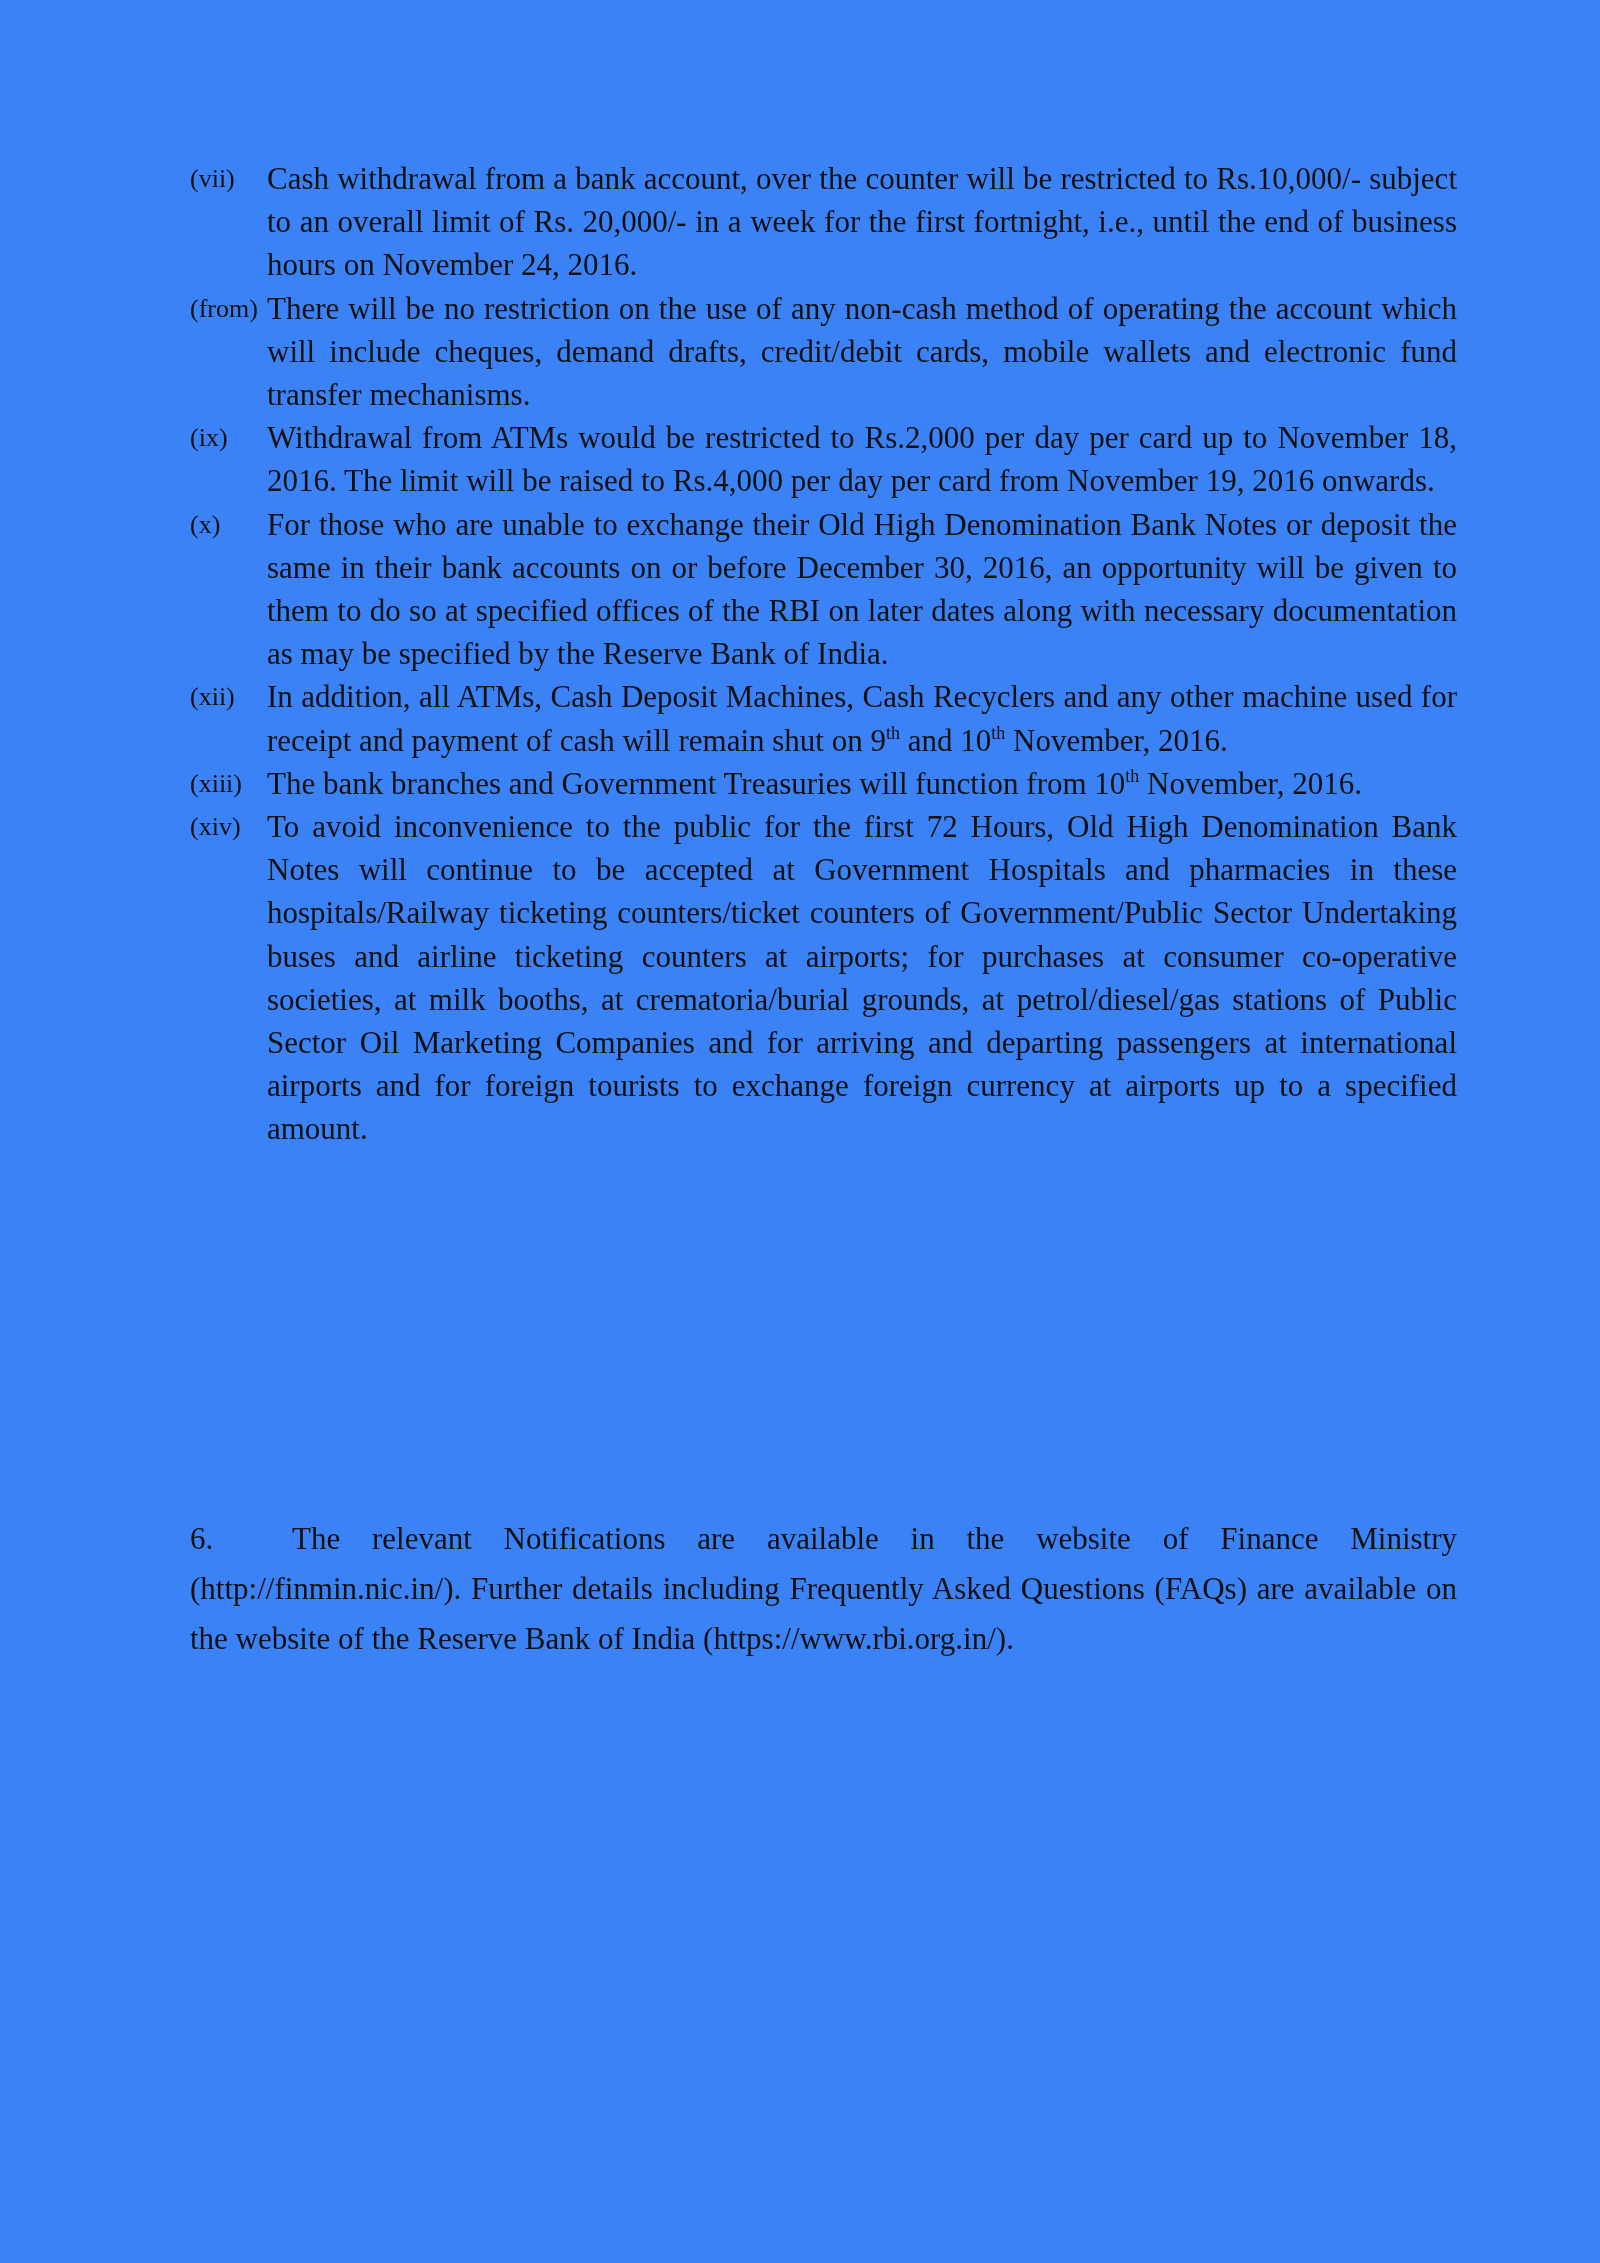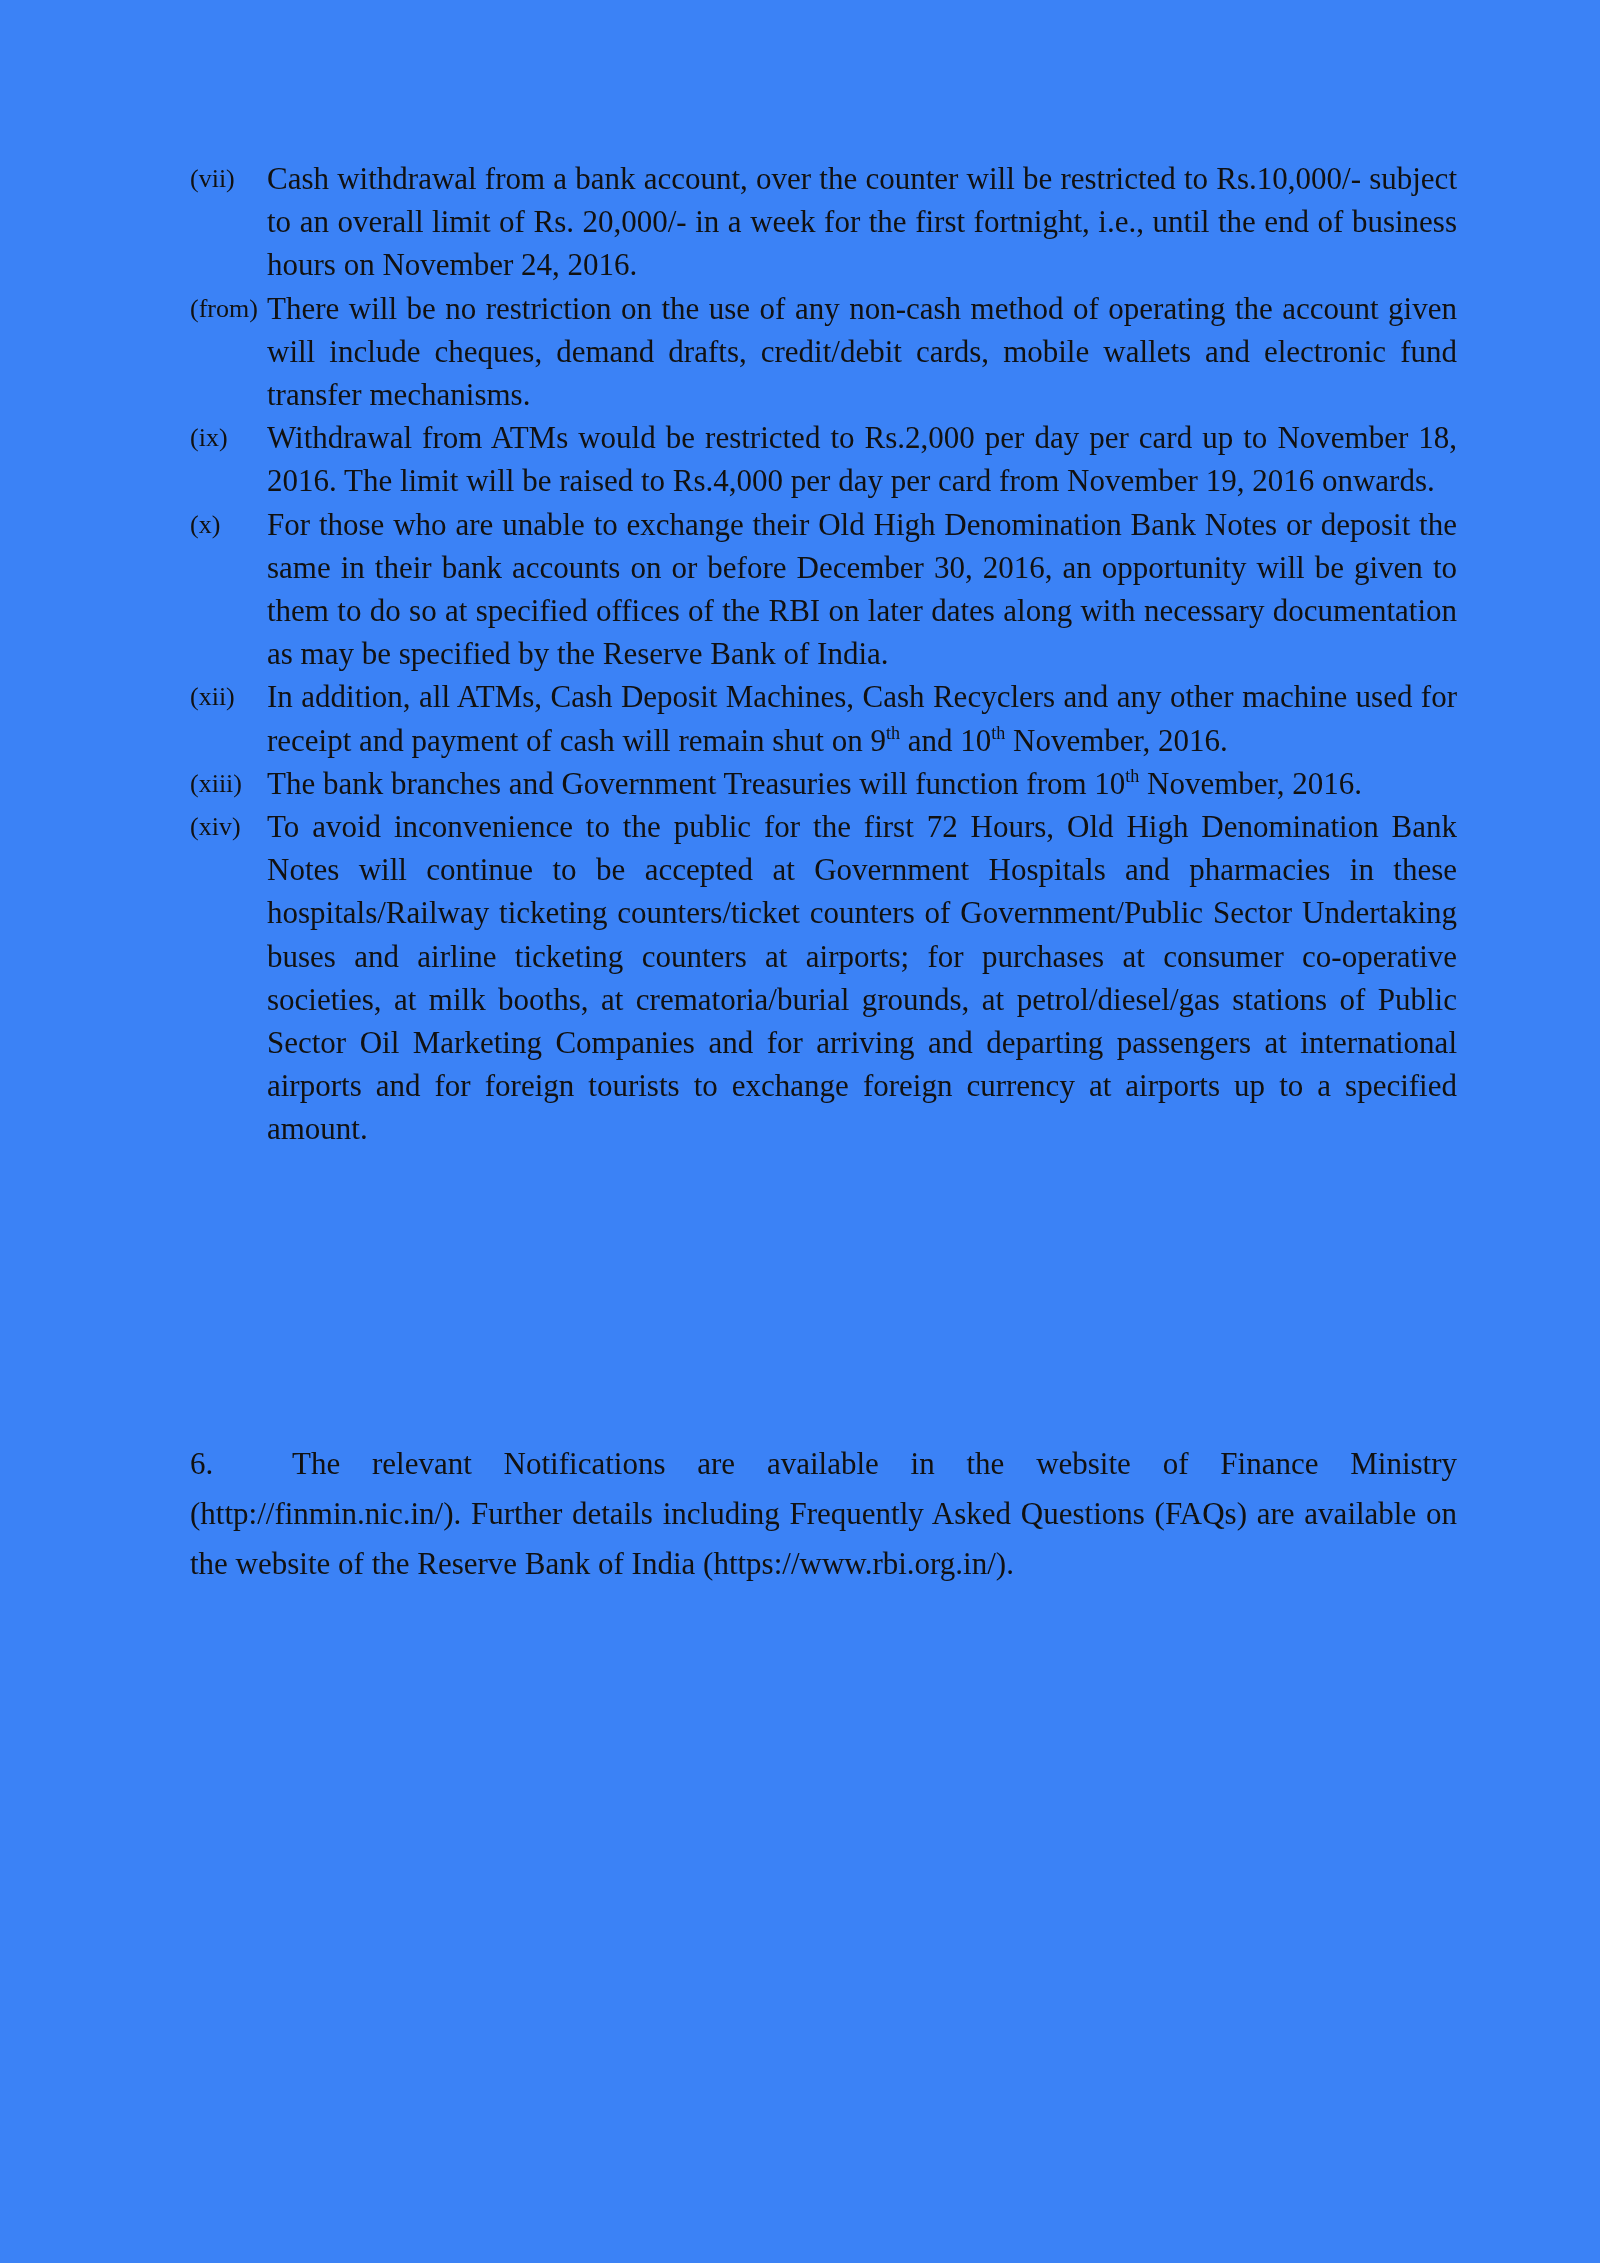--- a/index.html
+++ b/index.html
@@ -52,21 +52,21 @@
     display: block;
   }
   sup {
     font-size: 18px;
     line-height: 0;
     vertical-align: 12px;
   }
   .para {
     position: absolute;
     left: 190px;
-    top: 1439px;
+    top: 1514px;
     width: 1267px;
     font-size: 31px;
     line-height: 50px;
     text-align: justify;
     text-align-last: left;
     margin: 0;
   }
   .para-num {
     display: inline-block;
     width: 102px;
@@ -79,21 +79,21 @@
 
   <ol class="list">
 
     <li class="item">
       <span class="item-label">(vii)</span>
       <span class="item-text">Cash withdrawal from a bank account, over the counter will be restricted to Rs.10,000/- subject to an overall limit of Rs. 20,000/- in a week for the first fortnight, i.e., until the end of business hours on November 24, 2016.</span>
     </li>
 
     <li class="item">
       <span class="item-label">(from)</span>
-      <span class="item-text">There will be no restriction on the use of any non-cash method of operating the account given will include cheques, demand drafts, credit/debit cards, mobile wallets and electronic fund transfer mechanisms.</span>
+      <span class="item-text">There will be no restriction on the use of any non-cash method of operating the account which will include cheques, demand drafts, credit/debit cards, mobile wallets and electronic fund transfer mechanisms.</span>
     </li>
 
     <li class="item">
       <span class="item-label">(ix)</span>
       <span class="item-text">Withdrawal from ATMs would be restricted to Rs.2,000 per day per card up to November 18, 2016. The limit will be raised to Rs.4,000 per day per card from November 19, 2016 onwards.</span>
     </li>
 
     <li class="item">
       <span class="item-label">(x)</span>
       <span class="item-text">For those who are unable to exchange their Old High Denomination Bank Notes or deposit the same in their bank accounts on or before December 30, 2016, an opportunity will be given to them to do so at specified offices of the RBI on later dates along with necessary documentation as may be specified by the Reserve Bank of India.</span>

